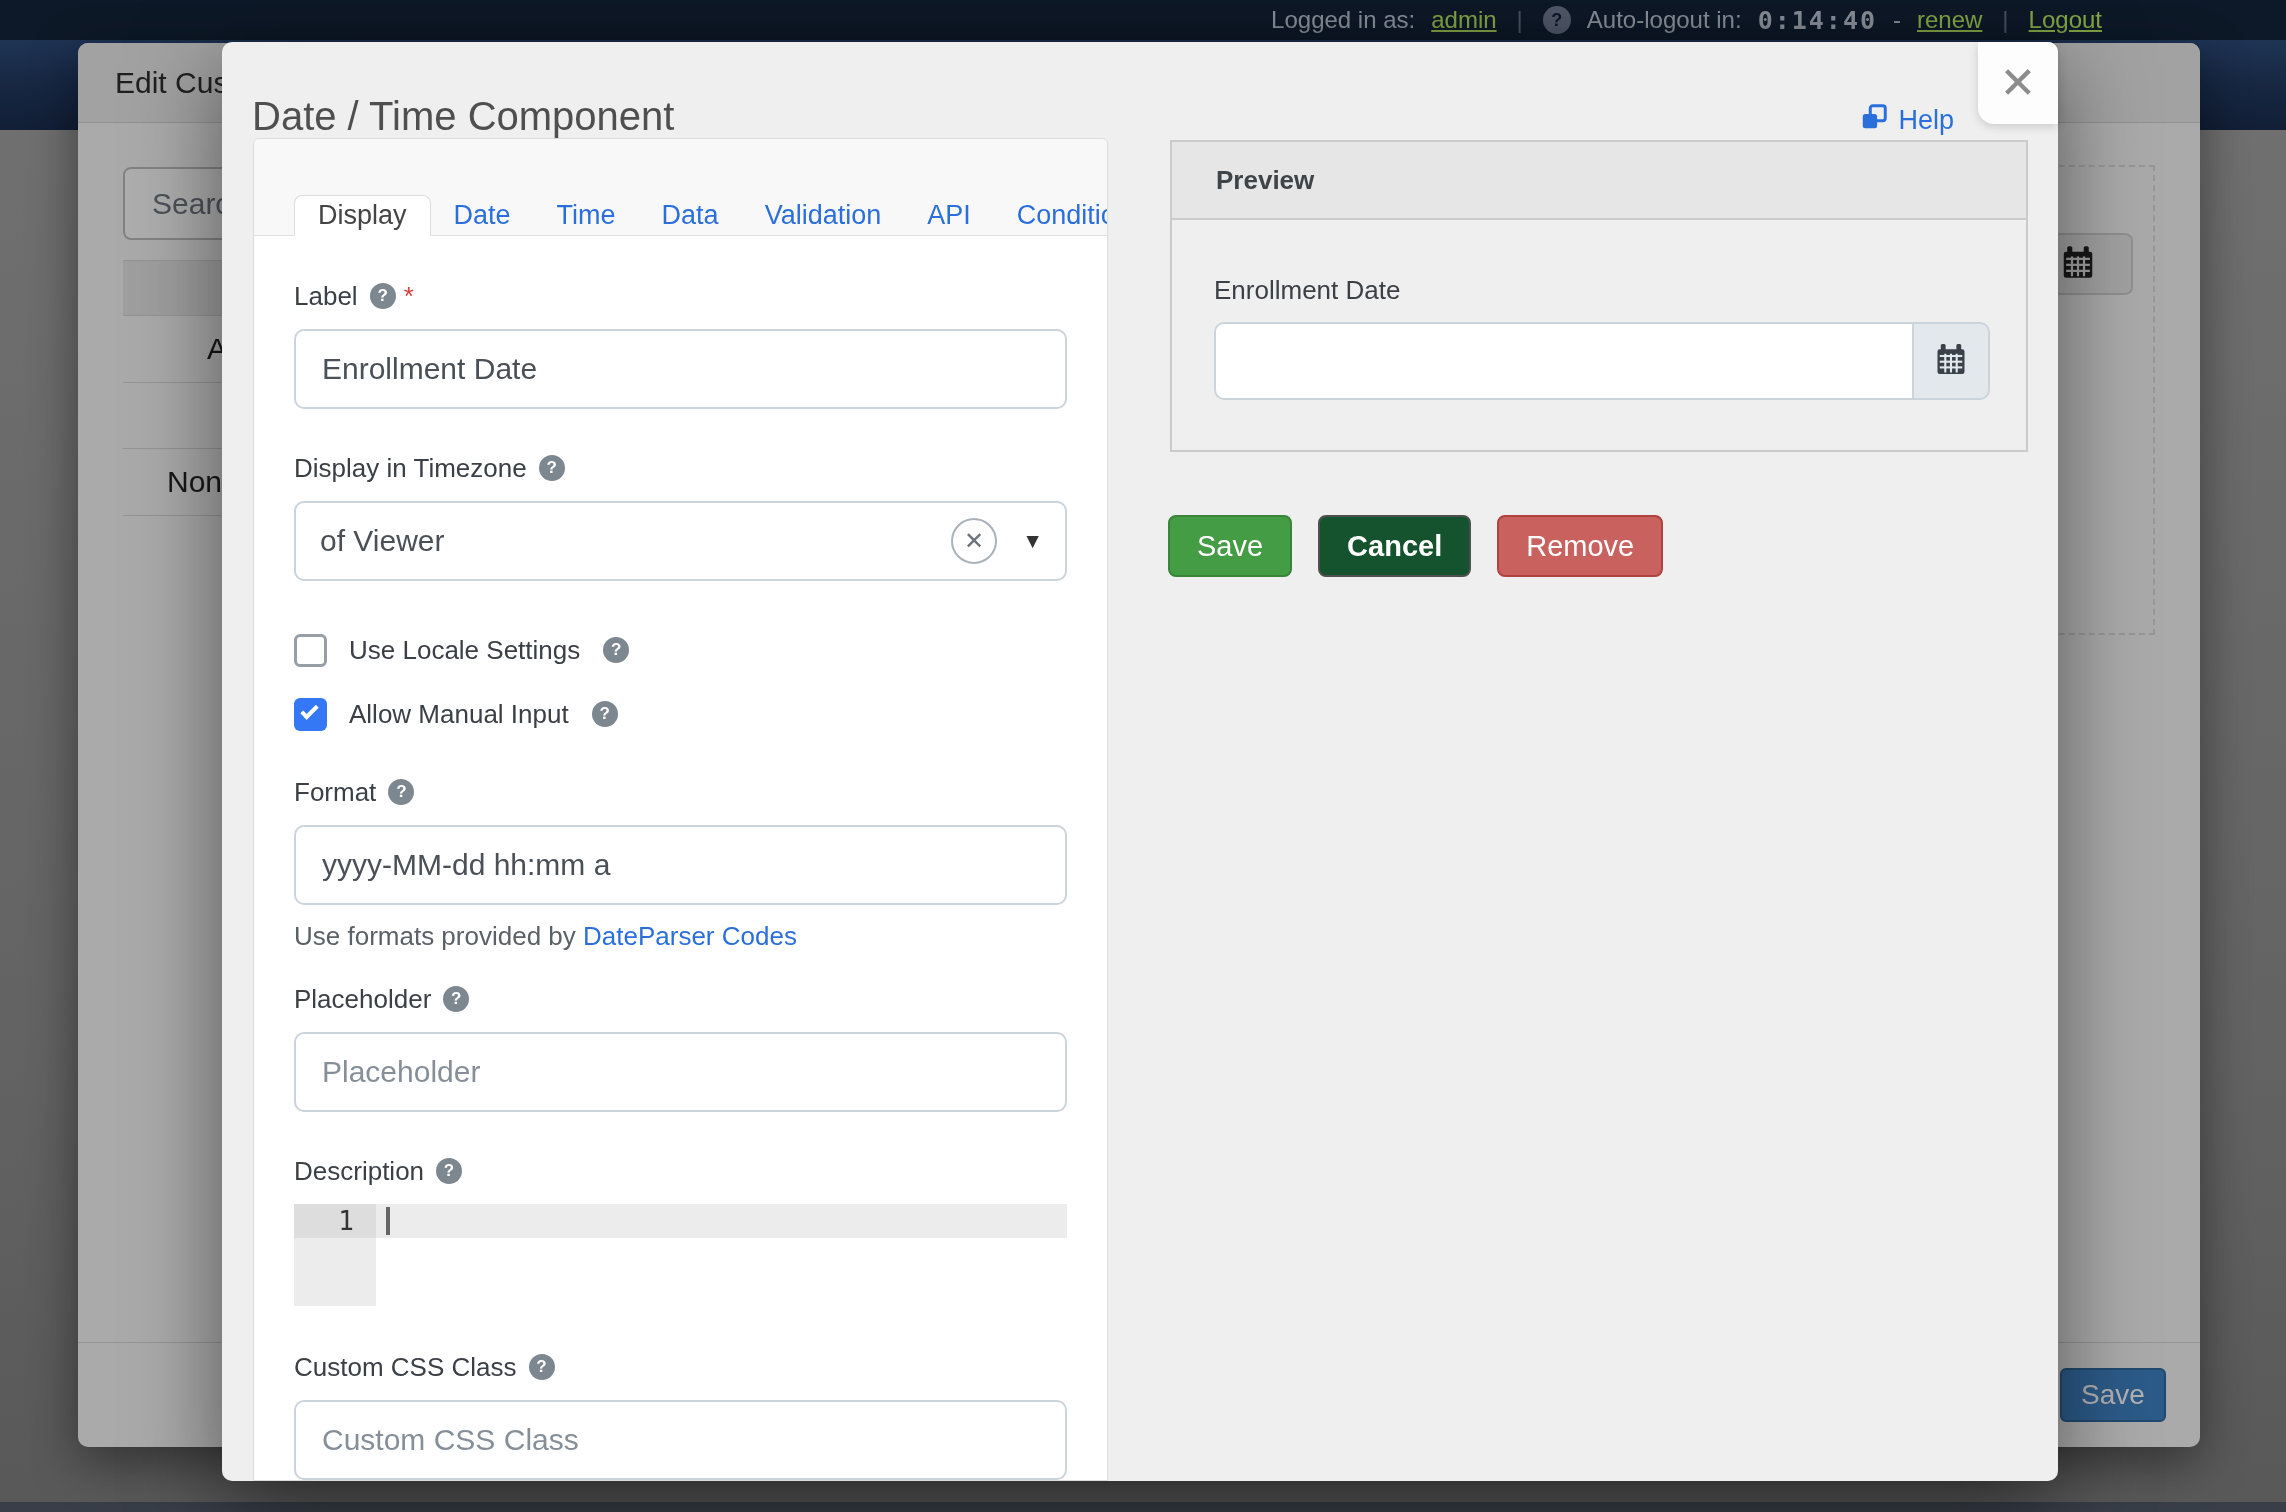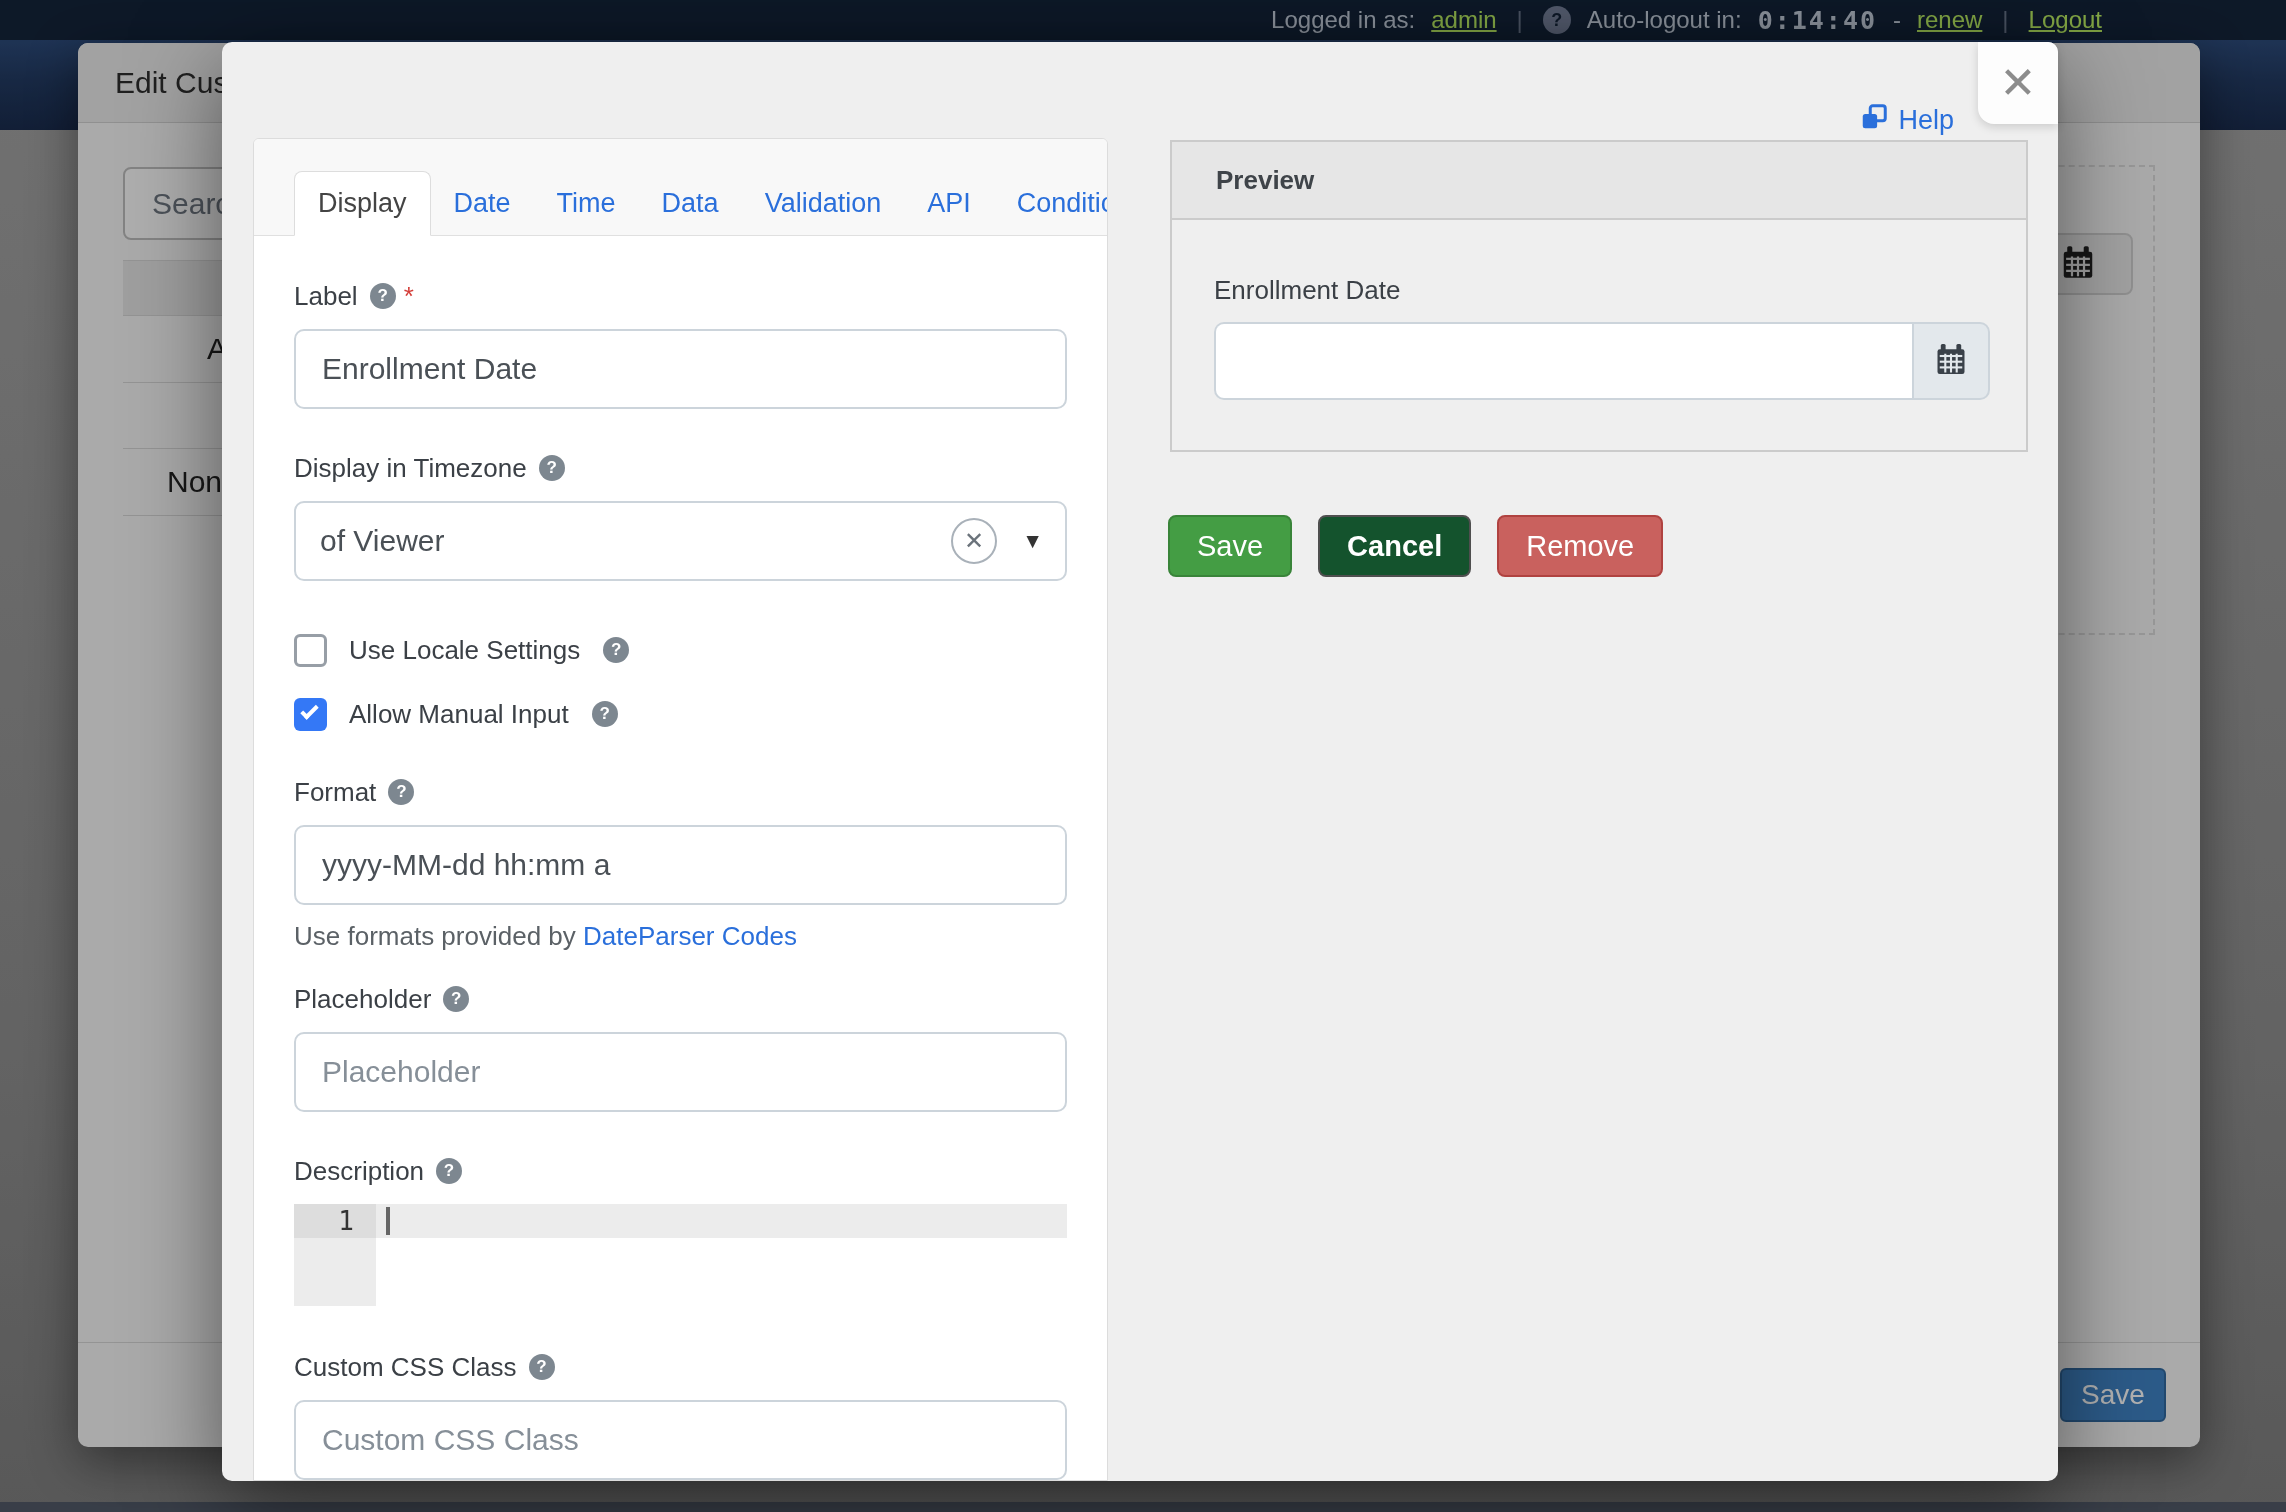--- a/index.html
+++ b/index.html
@@ -58,21 +58,21 @@
   .close-tile { position:absolute; right:0; top:0; width:80px; height:82px; background:#fdfdfd;
                 border-radius:0 10px 0 16px; box-shadow:0 3px 10px rgba(0,0,0,.15);
                 display:flex; align-items:center; justify-content:center; cursor:pointer; }
   .close-x { font-size:44px; color:#8c8c8c; line-height:1; }
 
   
   .card { position:absolute; left:31px; top:96px; width:855px; height:1343px; background:#fff;
           border:1px solid #dcdcdc; border-radius:6px 6px 0 0; overflow:hidden; }
   .tabs-strip { height:97px; background:#f8f8f8; border-bottom:1px solid #e0e0e0;
                 display:flex; align-items:flex-end; padding-left:40px; }
-  .tab { font-size:27px; color:#2a6fdb; padding:16px 23px; margin-bottom:0; cursor:pointer; }
+  .tab { font-size:27px; color:#2a6fdb; padding:4px 23px; margin-bottom:0; cursor:pointer; }
   .tab.active { background:#fff; color:#444; border:1px solid #ddd; border-bottom:1px solid #fff;
                 border-radius:8px 8px 0 0; margin-bottom:-1px; }
   .form-body { padding:45px 40px 0 40px; }
   .f-label { display:flex; align-items:center; gap:12px; height:30px; font-size:26px;
              color:#3b4046; margin-bottom:18px; }
   .q-circle { width:26px; height:26px; border-radius:50%; background:#7d8790; color:#fff;
               display:inline-flex; align-items:center; justify-content:center;
               font-size:17px; font-weight:bold; flex:none; }
   .req { color:#d43f3a; font-size:26px; margin-left:-4px; }
   .t-input { width:100%; height:80px; border:2px solid #ccd4db; border-radius:10px;
@@ -186,20 +186,21 @@
         </svg>
       </span>
     </div>
     <div class="bg-footer-line"></div>
     <div class="bg-save">Save</div>
   </div>
 
   <div class="backdrop"></div>
 
   <div class="modal">
+    <div class="modal-title">Date / Time Component</div>
 
     <div class="help-link">
       <span>
         <svg width="30" height="30" viewBox="0 0 24 24">
           <rect x="3" y="9.5" width="11.5" height="11.5" rx="2" fill="#2a6fdb"></rect>
           <rect x="9" y="3" width="12" height="12" rx="2" fill="none" stroke="#2a6fdb" stroke-width="2.4"></rect>
         </svg>
       </span>
       <span>Help</span>
     </div>

